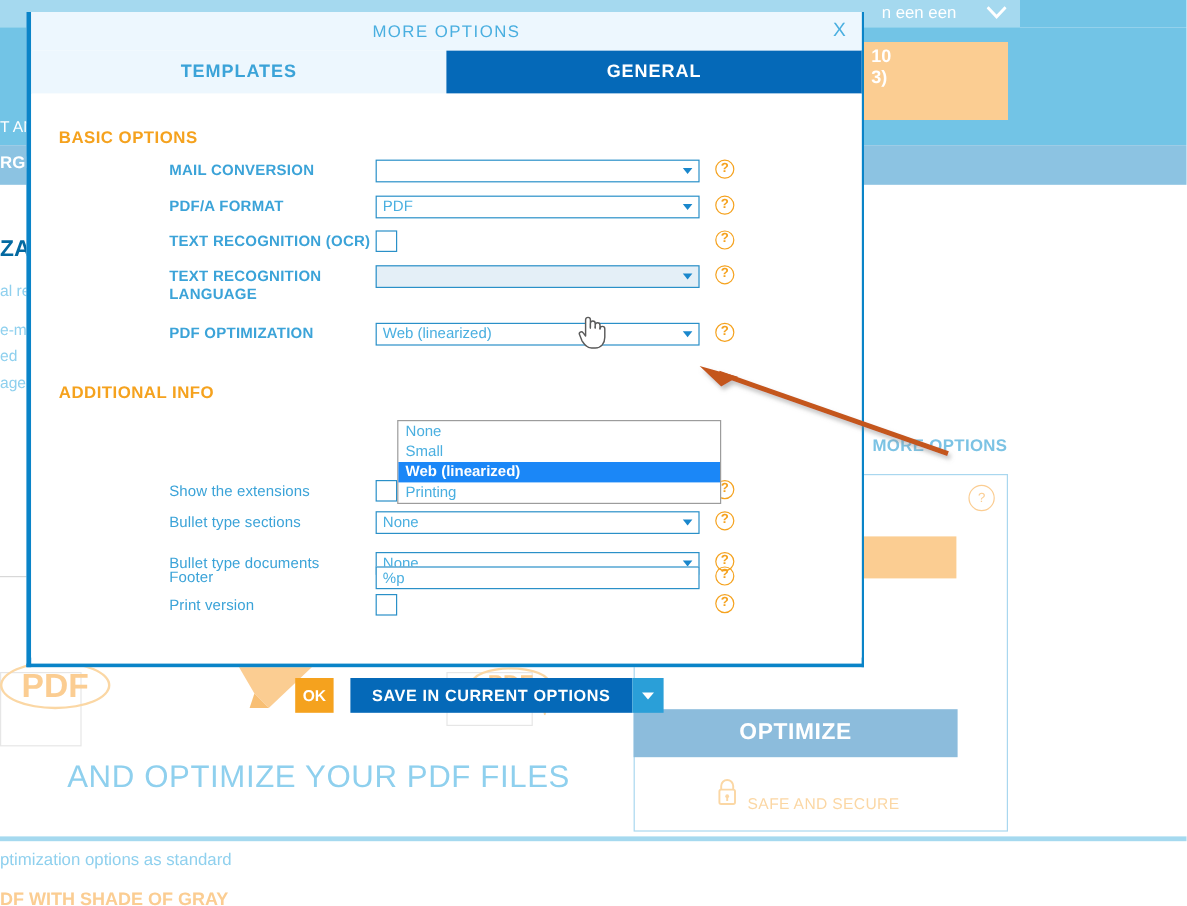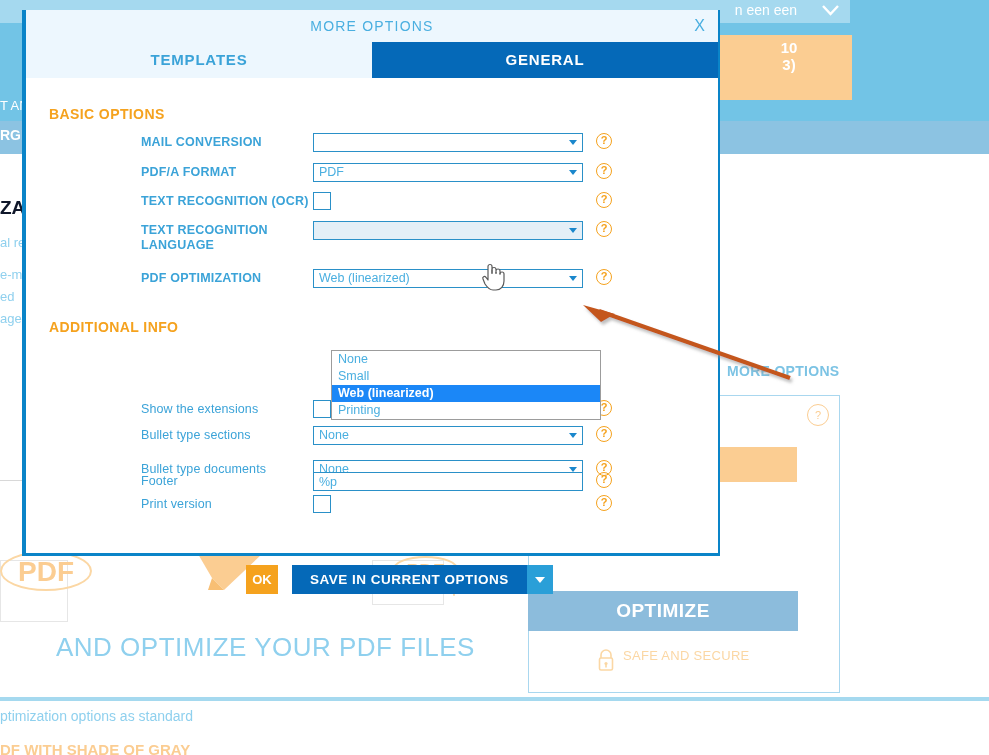--- a/index.html
+++ b/index.html
@@ -31,23 +31,22 @@
     position: absolute; right: 150px; top: 4px;
     width: 17px; height: 13px;
   }
   .chev-down svg { display:block; }
 
   .bg-blueblock {
     position: absolute; left: 0; top: 23px; width: 989px; height: 98px;
     background: #72c4e6;
   }
   .bg-orangebox1 {
-    position: absolute; left: 720px; top: 35px; width: 132px; height: 65px;
+    position: absolute; left: 720px; top: 35px; width: 120px; height: 65px;
     background: #fbcd92;
-    text-align: center;
   }
   .bg-orangebox1 .ln {
     color: #ffffff; font-size: 15px; font-weight: bold; margin-left: 6px;
   }
   .bg-orangebox1 .ln:first-child { padding-top: 4px; }
 
   .bg-strip {
     position: absolute; left: 0; top: 121px; width: 989px; height: 33px;
     background: #8cc3e2;
   }
@@ -55,21 +54,21 @@
   .bg-lc-ant {
     position: absolute; left: 0; top: 98px;
     color: #ffffff; font-size: 13px; white-space: nowrap;
   }
   .bg-lc-rgi {
     position: absolute; left: 0; top: 127px;
     color: #ffffff; font-size: 14px; font-weight: bold; white-space: nowrap;
   }
   .bg-lc-za {
     position: absolute; left: 0; top: 197px;
-    color: #0f172a; font-size: 19px; font-weight: bold; white-space: nowrap;
+    color: #0369a1; font-size: 19px; font-weight: bold; white-space: nowrap;
   }
   .bg-lc-l1 { position: absolute; left: 0; top: 235px; color: #8fd0ee; font-size: 13px; white-space: nowrap; }
   .bg-lc-l2 { position: absolute; left: 0; top: 267px; color: #8fd0ee; font-size: 13px; white-space: nowrap; }
   .bg-lc-l3 { position: absolute; left: 0; top: 289px; color: #8fd0ee; font-size: 13px; white-space: nowrap; }
   .bg-lc-l4 { position: absolute; left: 0; top: 311px; color: #8fd0ee; font-size: 13px; white-space: nowrap; }
 
   .bg-hr { position: absolute; left: 0; top: 480px; width: 60px; height: 1px; background: #d8d8d8; }
 
   
   .bg-moreopt {
@@ -92,21 +91,21 @@
   .bg-orangebox2 span {
     color: #fff; font-size: 17px; font-weight: bold; margin-left: -2px; line-height: 35px;
   }
   .bg-optimize {
     position: absolute; left: 528px; top: 591px; width: 270px; height: 40px;
     background: #8cbcdc; color: #ffffff; font-size: 19px; font-weight: bold;
     text-align: center; line-height: 40px; letter-spacing: .5px;
   }
   .bg-safe {
     position: absolute; left: 596px; top: 648px;
-    display: flex; align-items: flex-start; gap: 7px;
+    display: flex; align-items: flex-end; gap: 7px;
   }
   .bg-safe .lbl { color: #fbd7a4; font-size: 13px; letter-spacing: .3px; }
 
   
   .pdf-doc { position: absolute; border: 1px solid #e6e6e6; background: #fff; }
   .pdf-badge {
     position: absolute; border: 2px solid #fbd7a4; border-radius: 50%;
     color: #fbcd92; font-weight: bold; text-align: center;
   }
   .bg-tagline {

